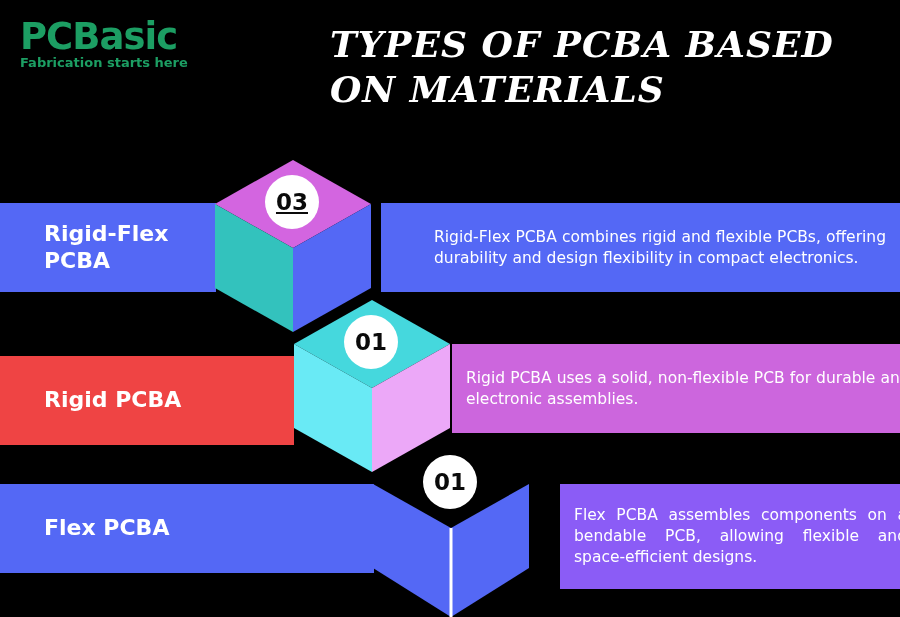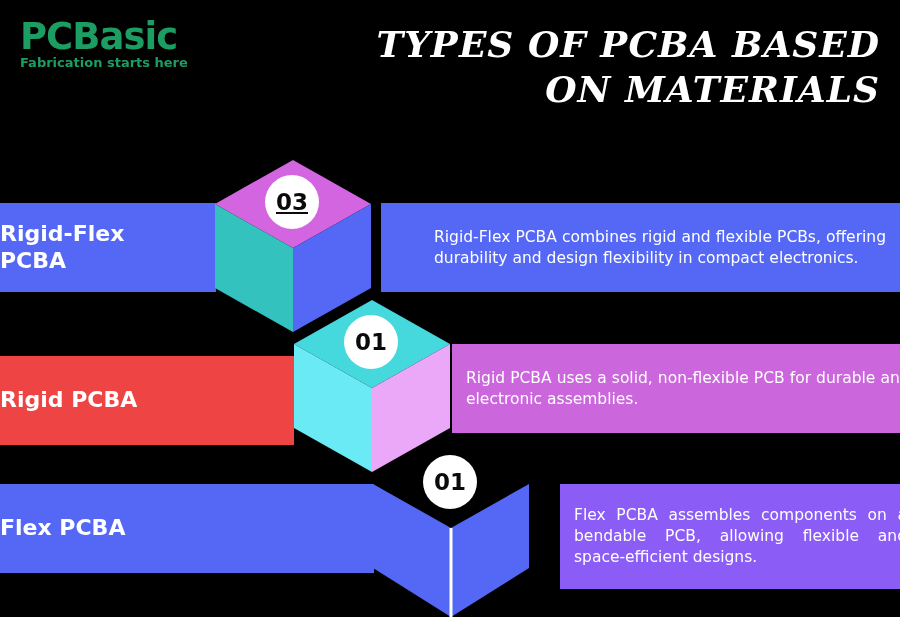--- a/index.html
+++ b/index.html
@@ -41,21 +41,21 @@
     color: #1c9e63;
     letter-spacing: 0px;
     white-space: nowrap;
   }
 
   .main-title {
     position: absolute;
     left: 330px;
     top: 22px;
     width: 550px;
-    text-align: right;
+    text-align: left;
     color: #ffffff;
     font-family: "DejaVu Serif", serif;
     font-weight: 700;
     font-style: italic;
     font-size: 36px;
     line-height: 1.24;
     letter-spacing: 1px;
   }
 
   
@@ -66,20 +66,21 @@
     display: flex;
     align-items: center;
     box-sizing: border-box;
   }
   .label-bar .label-text {
     color: #ffffff;
     font-family: "DejaVu Sans", sans-serif;
     font-weight: 700;
     font-size: 22px;
     line-height: 1.22;
+    padding-left: 44px;
   }
 
   .desc-panel {
     position: absolute;
     display: flex;
     align-items: center;
     box-sizing: border-box;
   }
   .desc-panel .desc-text {
     color: #ffffff;

